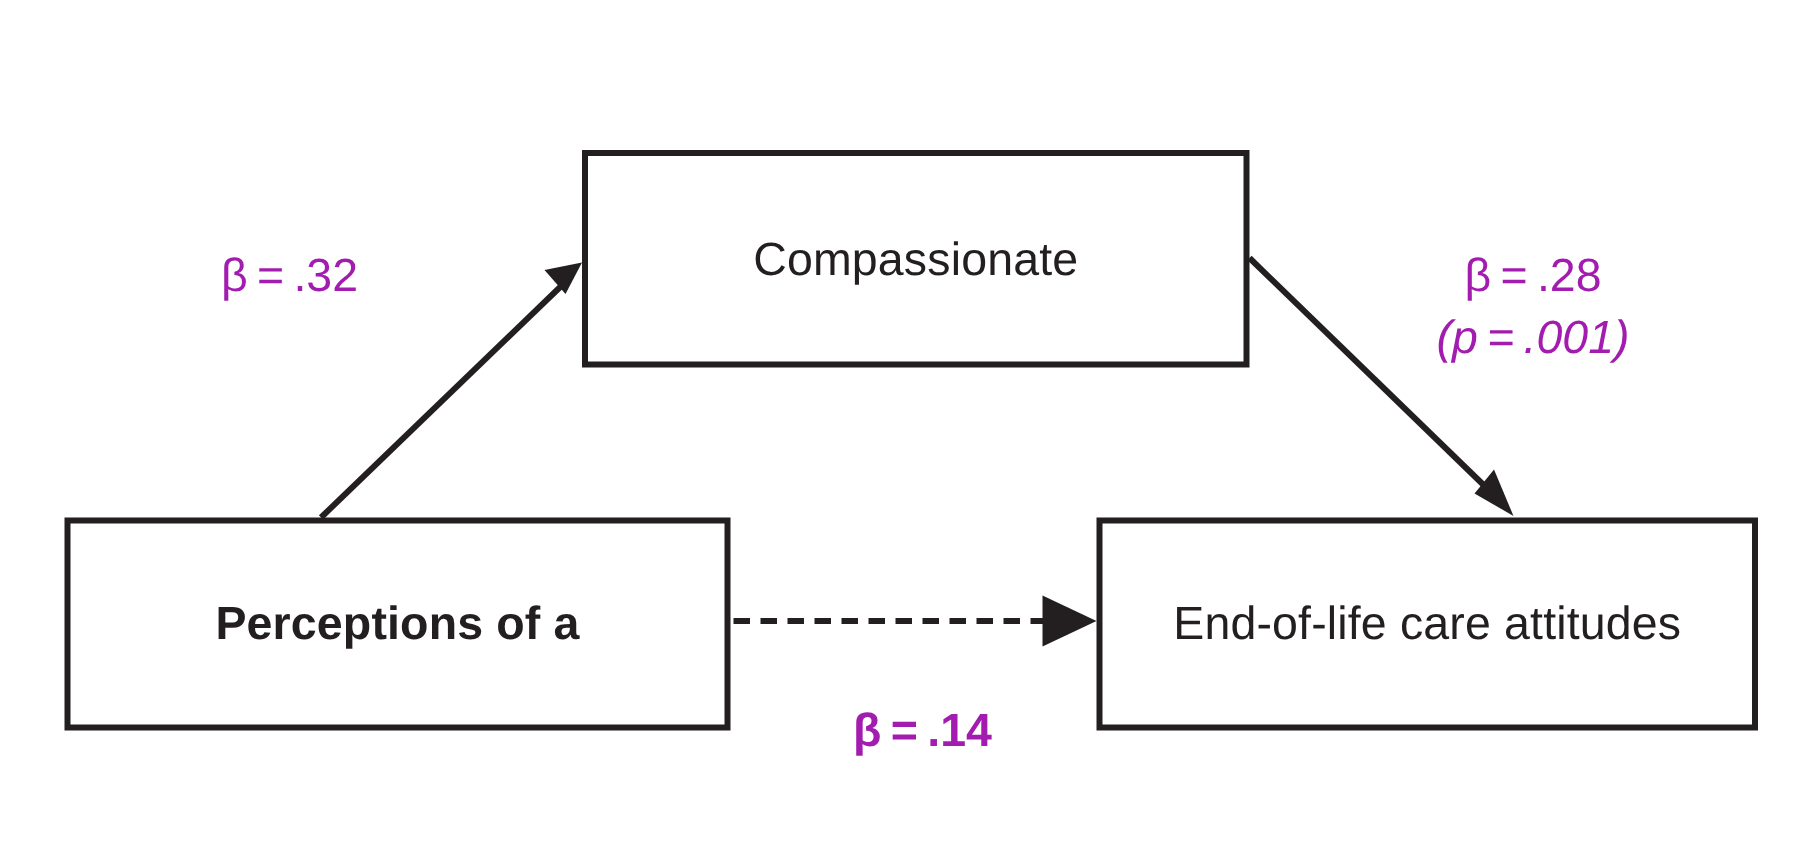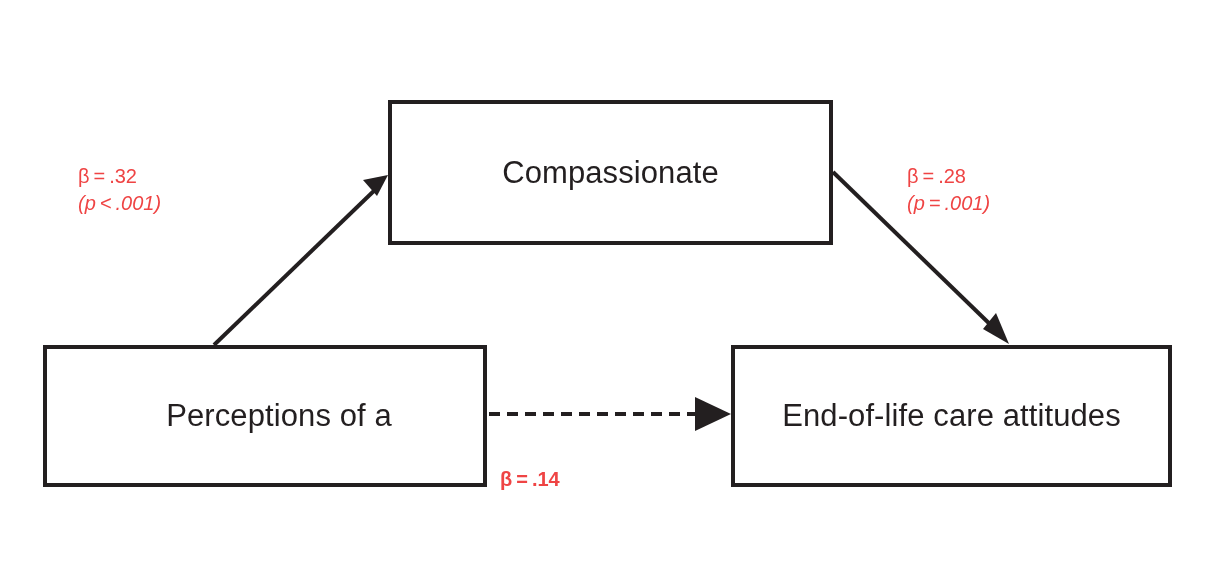--- a/index.html
+++ b/index.html
@@ -49,24 +49,24 @@
     justify-content: center;
     text-align: center;
     font-size: 31px;
     line-height: 1.28;
     color: #231f20;
     letter-spacing: 0.1px;
   }
   .node-label span { display: block; white-space: nowrap; }
   .edge-label {
     position: absolute;
-    text-align: left;
-    font-size: 20px;
+    text-align: center;
+    font-size: 31px;
     line-height: 1.33;
-    color: #ef4444;
+    color: #a21caf;
     white-space: nowrap;
   }
   .edge-label .line { display: block; }
   .ital { font-style: italic; }
 </style>
 </head>
 <body>
 
 <div id="diagram-root">
 
@@ -85,31 +85,30 @@
     <polygon class="arrow-head" points="1009,344 983,329 996,313"></polygon>
 
     <line class="edge-line dashed" x1="489" y1="414" x2="700" y2="414"></line>
     <polygon class="arrow-head" points="731,414 695,397 695,431"></polygon>
   </svg>
 
   <div class="node-label" style="left:390px; top:102px; width:441px; height:141px;">
     <span>Compassionate</span>
   </div>
 
-  <div class="node-label" style="left:59px; top:347px; width:440px; height:138px;">
+  <div class="node-label" style="left:45px; top:347px; width:440px; height:138px;font-weight:bold;">
     <span>Perceptions of a</span>
   </div>
 
   <div class="node-label" style="left:733px; top:347px; width:437px; height:138px;">
     <span>End-of-life care attitudes</span>
   </div>
 
   <div class="edge-label" style="left:78px; top:163px; width:230px;">
     <span class="line">β = .32</span>
-    <span class="line ital">(p &lt; .001)</span>
   </div>
 
   <div class="edge-label" style="left:907px; top:163px; width:230px;">
     <span class="line">β = .28</span>
     <span class="line ital">(p = .001)</span>
   </div>
 
   <div class="edge-label" style="left:500px; top:466px; width:230px;font-weight:bold;">
     <span class="line">β = .14</span>
   </div>

